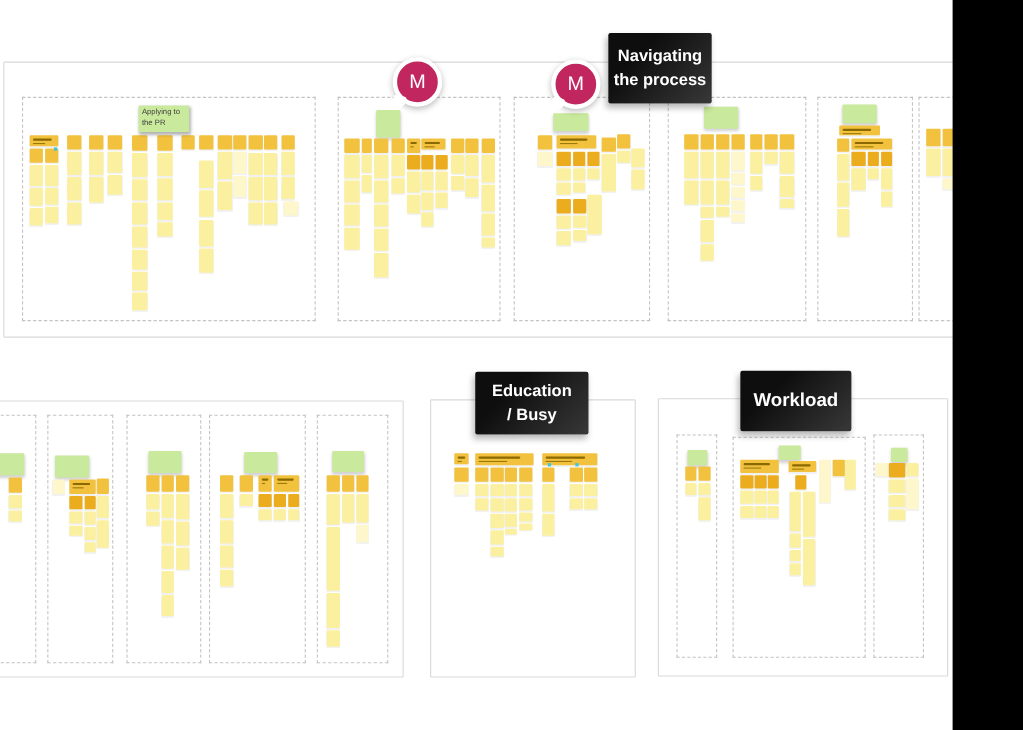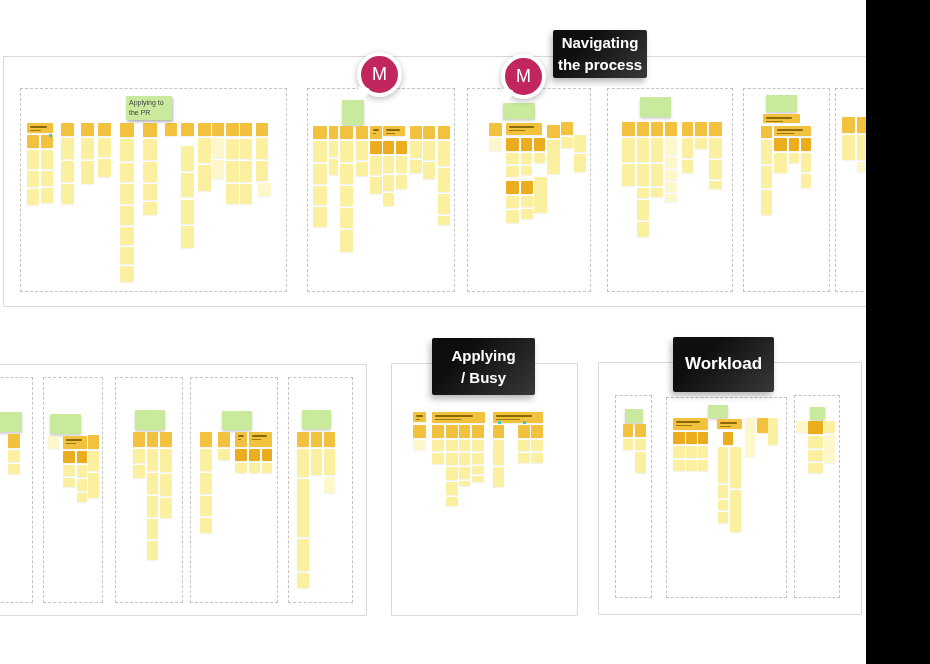--- a/index.html
+++ b/index.html
@@ -355,23 +355,23 @@
       <div class="note c-p" style="left: 824px; top: 421px; width: 11px; height: 12px;"></div>
       <div class="note c-p" style="left: 808px; top: 436px; width: 15px; height: 12px;"></div>
       <div class="note c-p" style="left: 808px; top: 450px; width: 15px; height: 11px;"></div>
       <div class="note c-p" style="left: 808px; top: 463px; width: 15px; height: 10px;"></div>
       <div class="note c-l" style="left: 824px; top: 435px; width: 11px; height: 28px;"></div>
       <div class="dot" style="left: 49px; top: 134px;"></div>
       <div class="dot" style="left: 498px; top: 421px;"></div>
       <div class="dot" style="left: 523px; top: 421px;"></div>
     </div>
 
-  <div class="board-label" style="left:553px;top:30px;width:94px;height:48px">Navigating
+  <div class="board-label" style="left:553px;top:30px;width:94px;height:64px">Navigating
 the process</div>
-  <div class="board-label" style="left:432px;top:338px;width:103px;height:57px">Applying
+  <div class="board-label" style="left:432px;top:338px;width:103px;height:57px">Education
 / Busy</div>
   <div class="board-label" style="left:673px;top:337px;width:101px;height:55px;font-size:17px">Workload</div>
 
   <div class="note c-g green-note" style="left:126px;top:96px;width:46px;height:24px">Applying to
 the PR</div>
 
   <div class="avatar" style="left:357px;top:52px">
     <span>M</span>
   </div>
   <div class="avatar" style="left:501px;top:54px">

